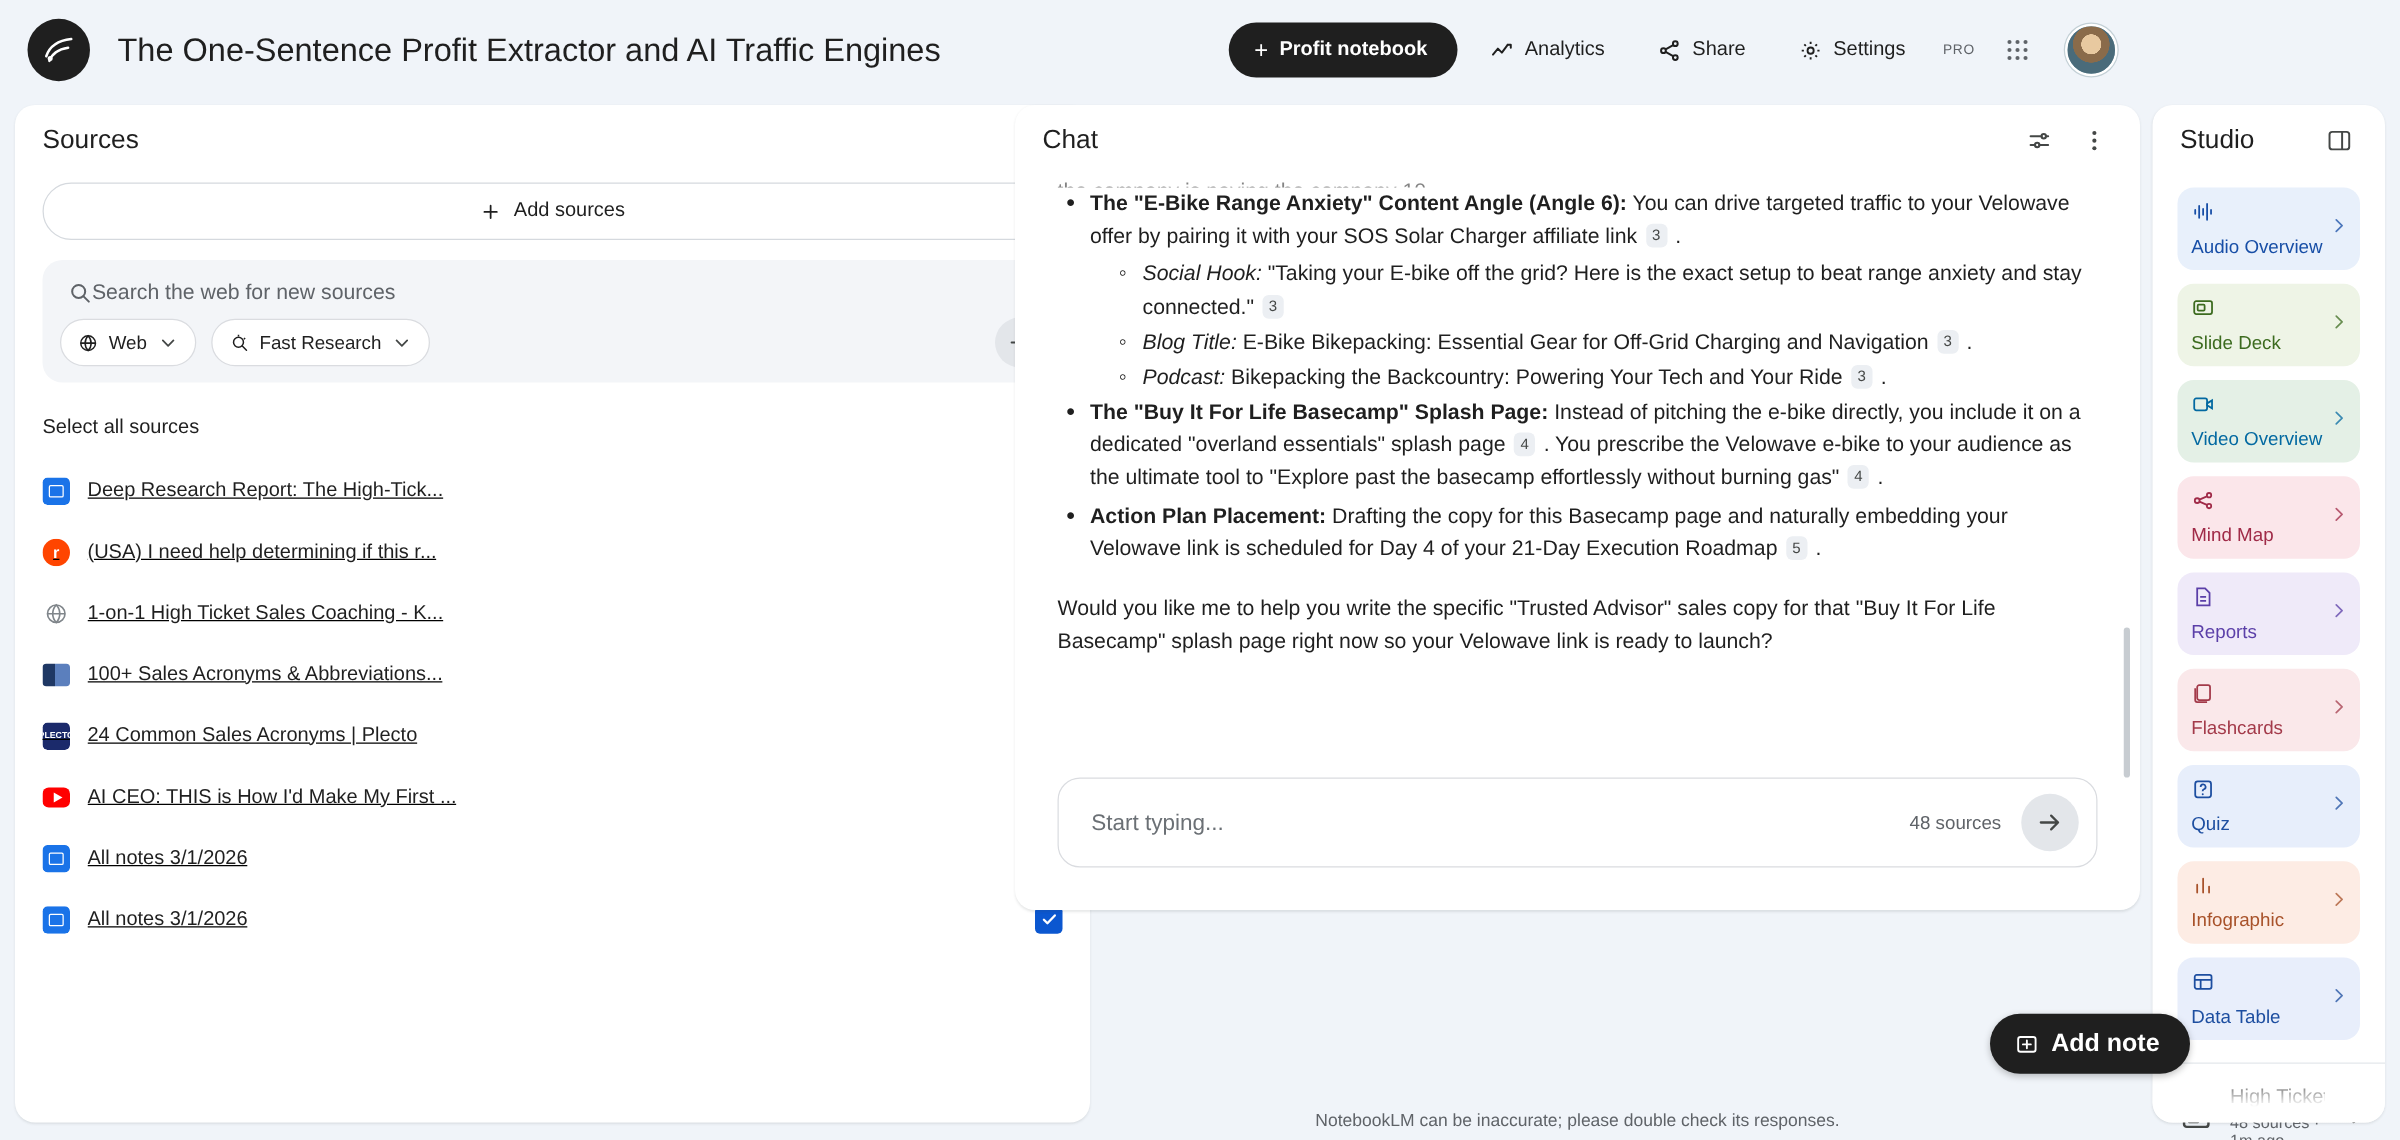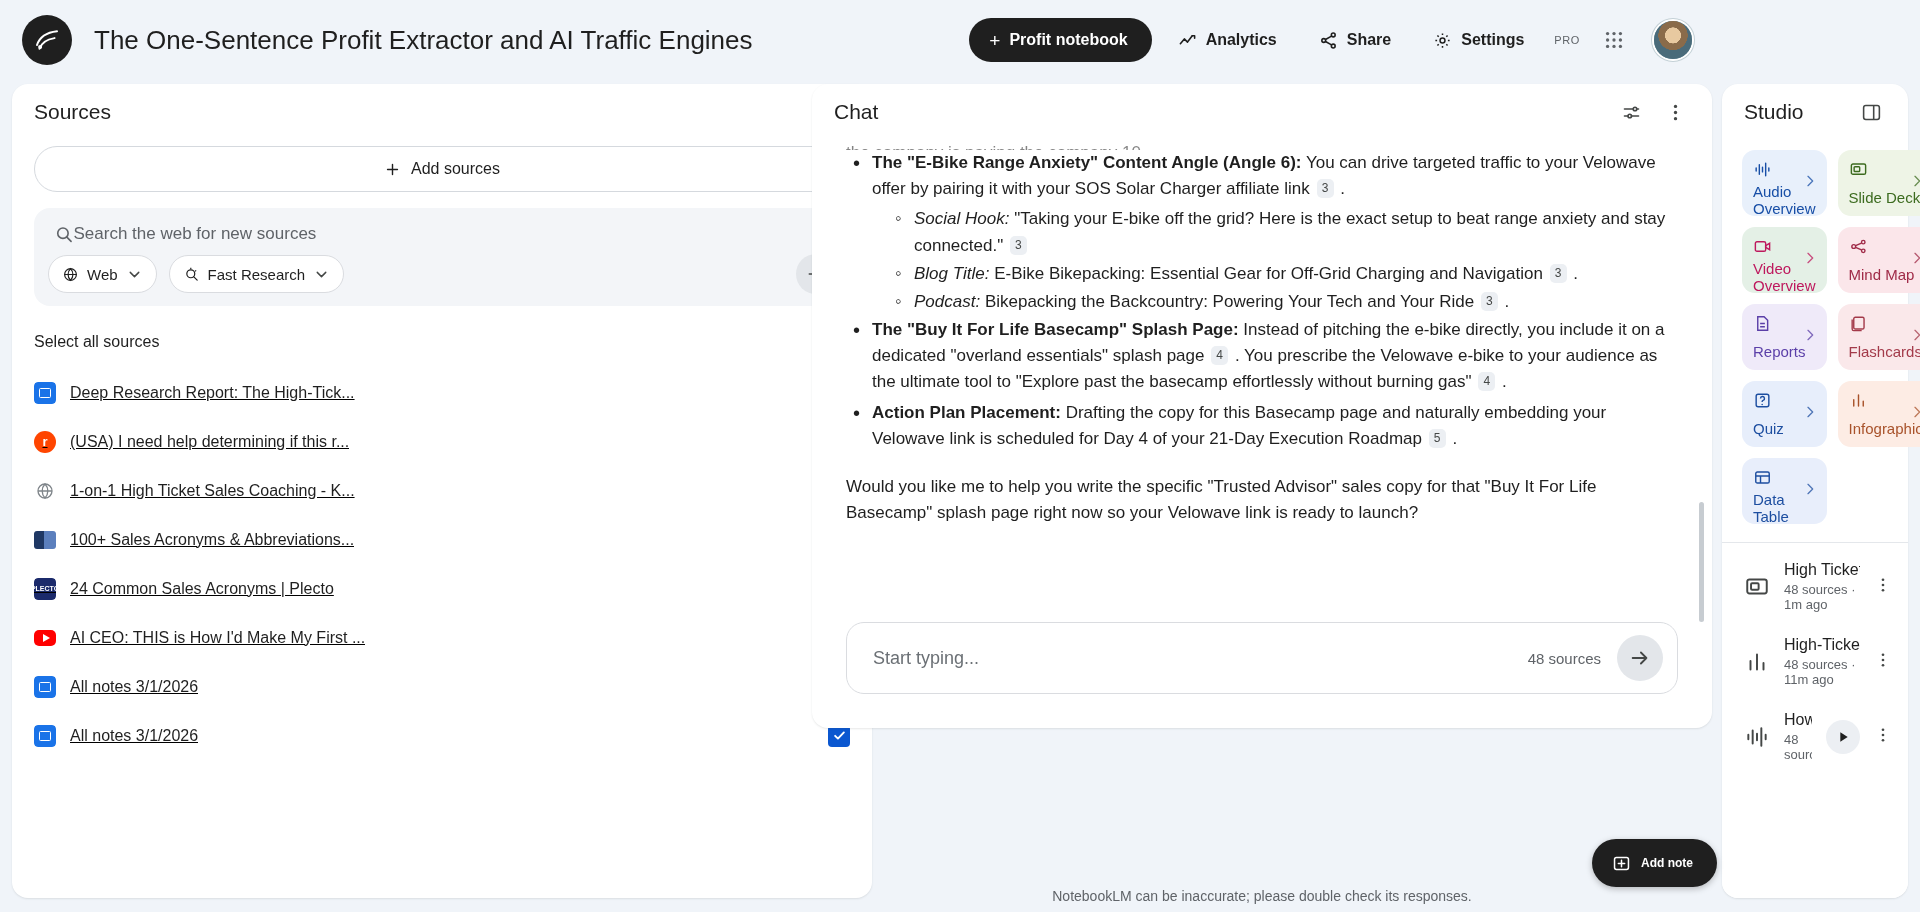--- a/index.html
+++ b/index.html
@@ -34,21 +34,21 @@
   .create-btn {
     display: flex; align-items: center; gap: 9px;
     height: 44px; padding: 0 24px 0 20px;
     background: #1f1f1f; color: #fff; border-radius: 22px;
     font-size: 16px; font-weight: 600; cursor: pointer; border: none;
   }
   .create-btn .plus { font-size: 19px; line-height: 1; font-weight: 400; }
   .top-chip {
     display: flex; align-items: center; gap: 9px;
     height: 44px; padding: 0 16px; border-radius: 22px;
-    font-size: 16px; color: #1f1f1f; cursor: pointer; font-weight: bold;
+    font-size: 16px; color: #1f1f1f; cursor: pointer;
   }
   .top-chip svg { width: 19px; height: 19px; }
   .pro-badge {
     font-size: 11px; letter-spacing: .6px; color: #5f6368;
     border: none; padding: 0 2px; margin-left: 2px;
   }
   .apps-grid { width: 44px; height: 44px; display: flex; align-items: center; justify-content: center; cursor: pointer; border-radius: 50%; }
   .avatar {
     width: 42px; height: 42px; border-radius: 50%;
     background: #6b8f9e; border: 2px solid #fff; box-shadow: 0 0 0 1px #c3d0d6;
@@ -185,21 +185,21 @@
     display: flex; align-items: center; justify-content: center; cursor: pointer; color: #444746;
   }
   .disclaimer {
     position: absolute; left: 812px; top: 888px; width: 900px;
     text-align: center; font-size: 14px; color: #5f6368;
   }
 
   
   #studio-panel { left: 1722px; top: 84px; width: 186px; height: 814px; }
   .studio-tiles {
-    display: grid; grid-template-columns: 1fr 1fr; gap: 11px;
+    display: grid; grid-template-columns: 1fr; gap: 11px;
     padding: 10px 20px 18px 20px;
   }
   .tile {
     height: 66px; border-radius: 13px; padding: 10px 11px;
     display: flex; flex-direction: column; justify-content: space-between;
     position: relative; cursor: pointer;
   }
   .tile-label { font-size: 15px; }
   .tile .chev { position: absolute; right: 9px; top: 50%; transform: translateY(-50%); opacity: .75; }
   .tile .chev svg { width: 16px; height: 16px; }
@@ -208,25 +208,25 @@
   .note-item {
     display: flex; align-items: center; gap: 14px;
     padding: 12px 16px 12px 22px; cursor: pointer;
   }
   .note-ic { width: 26px; flex: none; display: flex; align-items: center; justify-content: center; color: #444746; }
   .note-text { flex: 1; overflow: hidden; }
   .note-title { font-size: 16px; color: #1f1f1f; white-space: nowrap; overflow: hidden; text-overflow: ellipsis; }
   .note-meta { font-size: 13px; color: #5f6368; margin-top: 3px; }
   .note-more { color: #444746; cursor: pointer; }
   .add-note-fab {
-    position: absolute; left: 1592px; top: 839px;
+    position: absolute; left: 1592px; top: 811px;
     height: 48px; padding: 0 24px 0 20px;
     background: #1f1f1f; color: #fff; border-radius: 24px;
     display: flex; align-items: center; gap: 10px;
-    font-size: 12px; font-weight: 600; cursor: pointer; z-index: 20;
+    font-size: 20px; font-weight: 600; cursor: pointer; z-index: 20;
     box-shadow: 0 2px 6px rgba(0,0,0,.25);
   }
   .play-btn {
     width: 34px; height: 34px; border-radius: 50%;
     background: #eceff3; display: flex; align-items: center; justify-content: center;
     color: #1f1f1f; cursor: pointer;
   }
   .fade-bottom {
     position: absolute; left: 0; right: 0; bottom: 0; height: 42px;
     background: linear-gradient(to bottom, rgba(255,255,255,0), #fff 70%);
@@ -543,21 +543,21 @@
       <div class="tile" style="background: rgb(238, 244, 230); color: rgb(60, 107, 31);">
         <span class="tile-icon"><svg viewBox="0 0 24 24" fill="none" stroke="currentColor" stroke-width="1.8">
             <rect x="3" y="5" width="18" height="13" rx="2"></rect>
             <rect x="6.5" y="8.5" width="7" height="6" rx="1"></rect>
           </svg></span>
         <span class="tile-label">Slide Deck</span>
         <span class="chev"><svg viewBox="0 0 24 24" fill="none" stroke="currentColor" stroke-width="2">
             <path d="M9 5l7 7-7 7" stroke-linecap="round" stroke-linejoin="round"></path>
           </svg></span>
       </div>
-      <div class="tile" style="background: rgb(228, 240, 230); color: #be185d;">
+      <div class="tile" style="background: rgb(228, 240, 230); color: #0369a1;">
         <span class="tile-icon"><svg viewBox="0 0 24 24" fill="none" stroke="currentColor" stroke-width="1.8">
             <rect x="3" y="6" width="13" height="12" rx="2"></rect>
             <path d="M16 11l5-3v8l-5-3z"></path>
           </svg></span>
         <span class="tile-label">Video Overview</span>
         <span class="chev"><svg viewBox="0 0 24 24" fill="none" stroke="currentColor" stroke-width="2">
             <path d="M9 5l7 7-7 7" stroke-linecap="round" stroke-linejoin="round"></path>
           </svg></span>
       </div>
       <div class="tile" style="background: rgb(251, 230, 234); color: rgb(160, 43, 72);">

